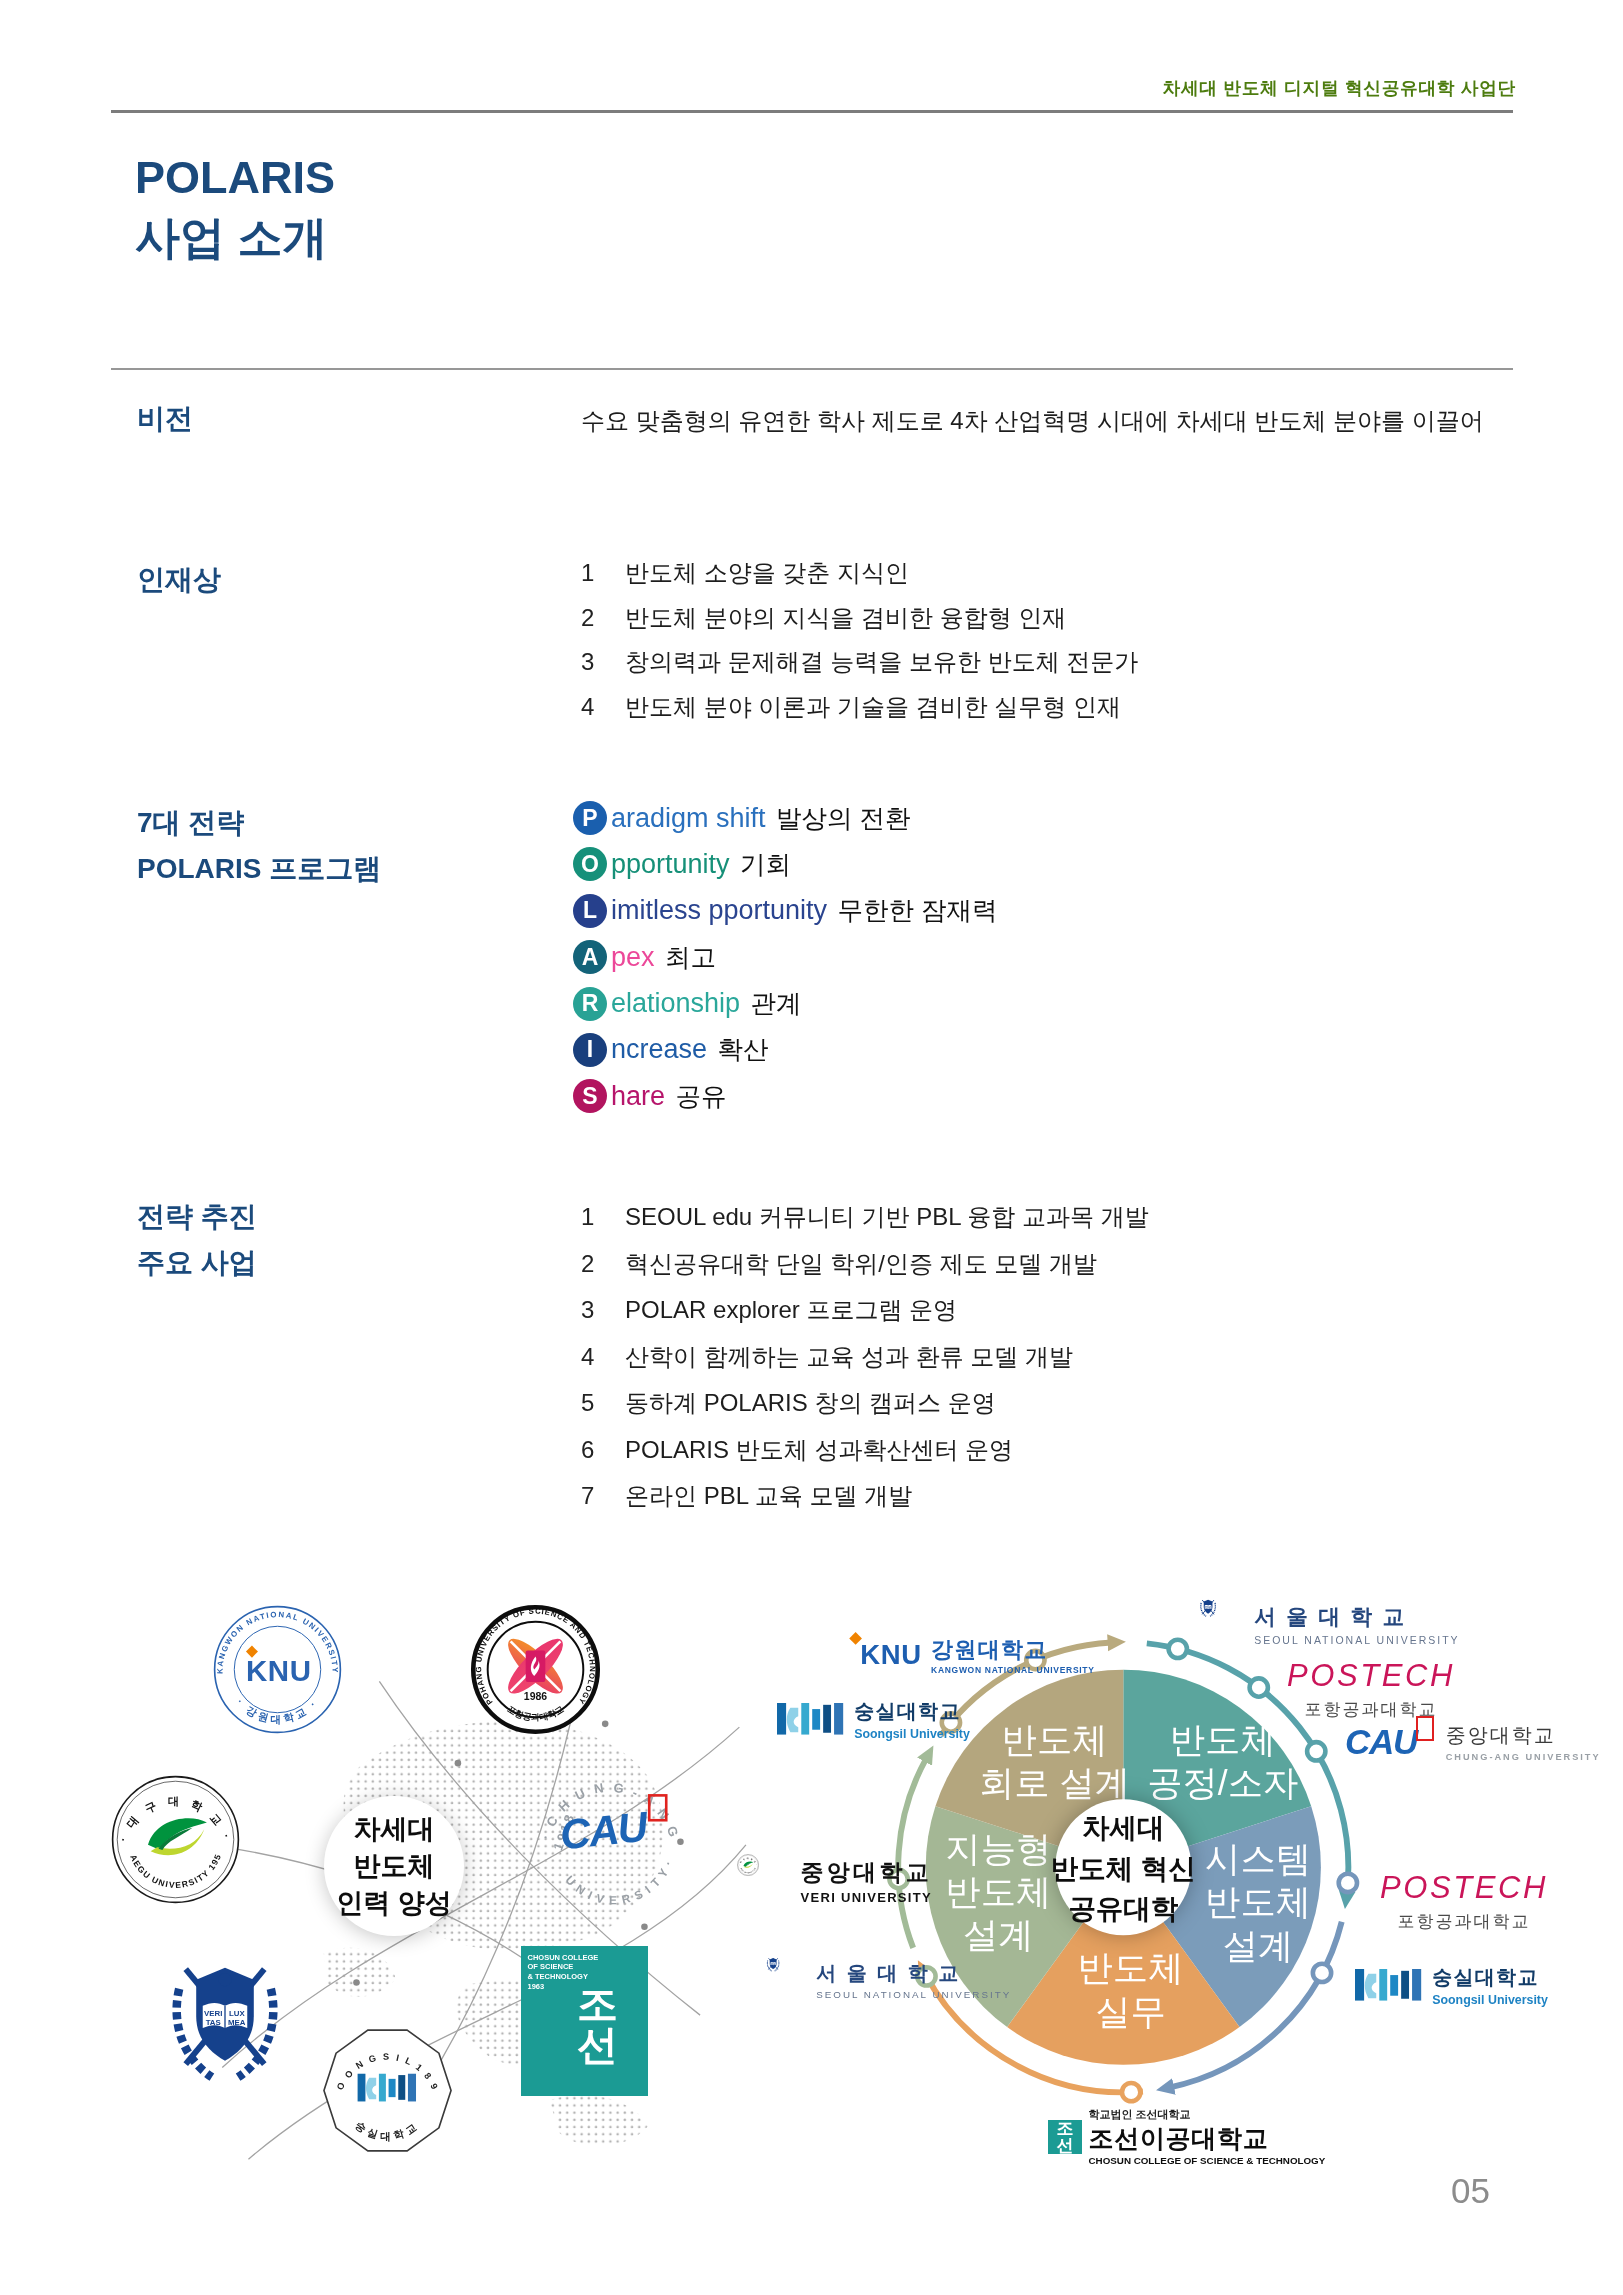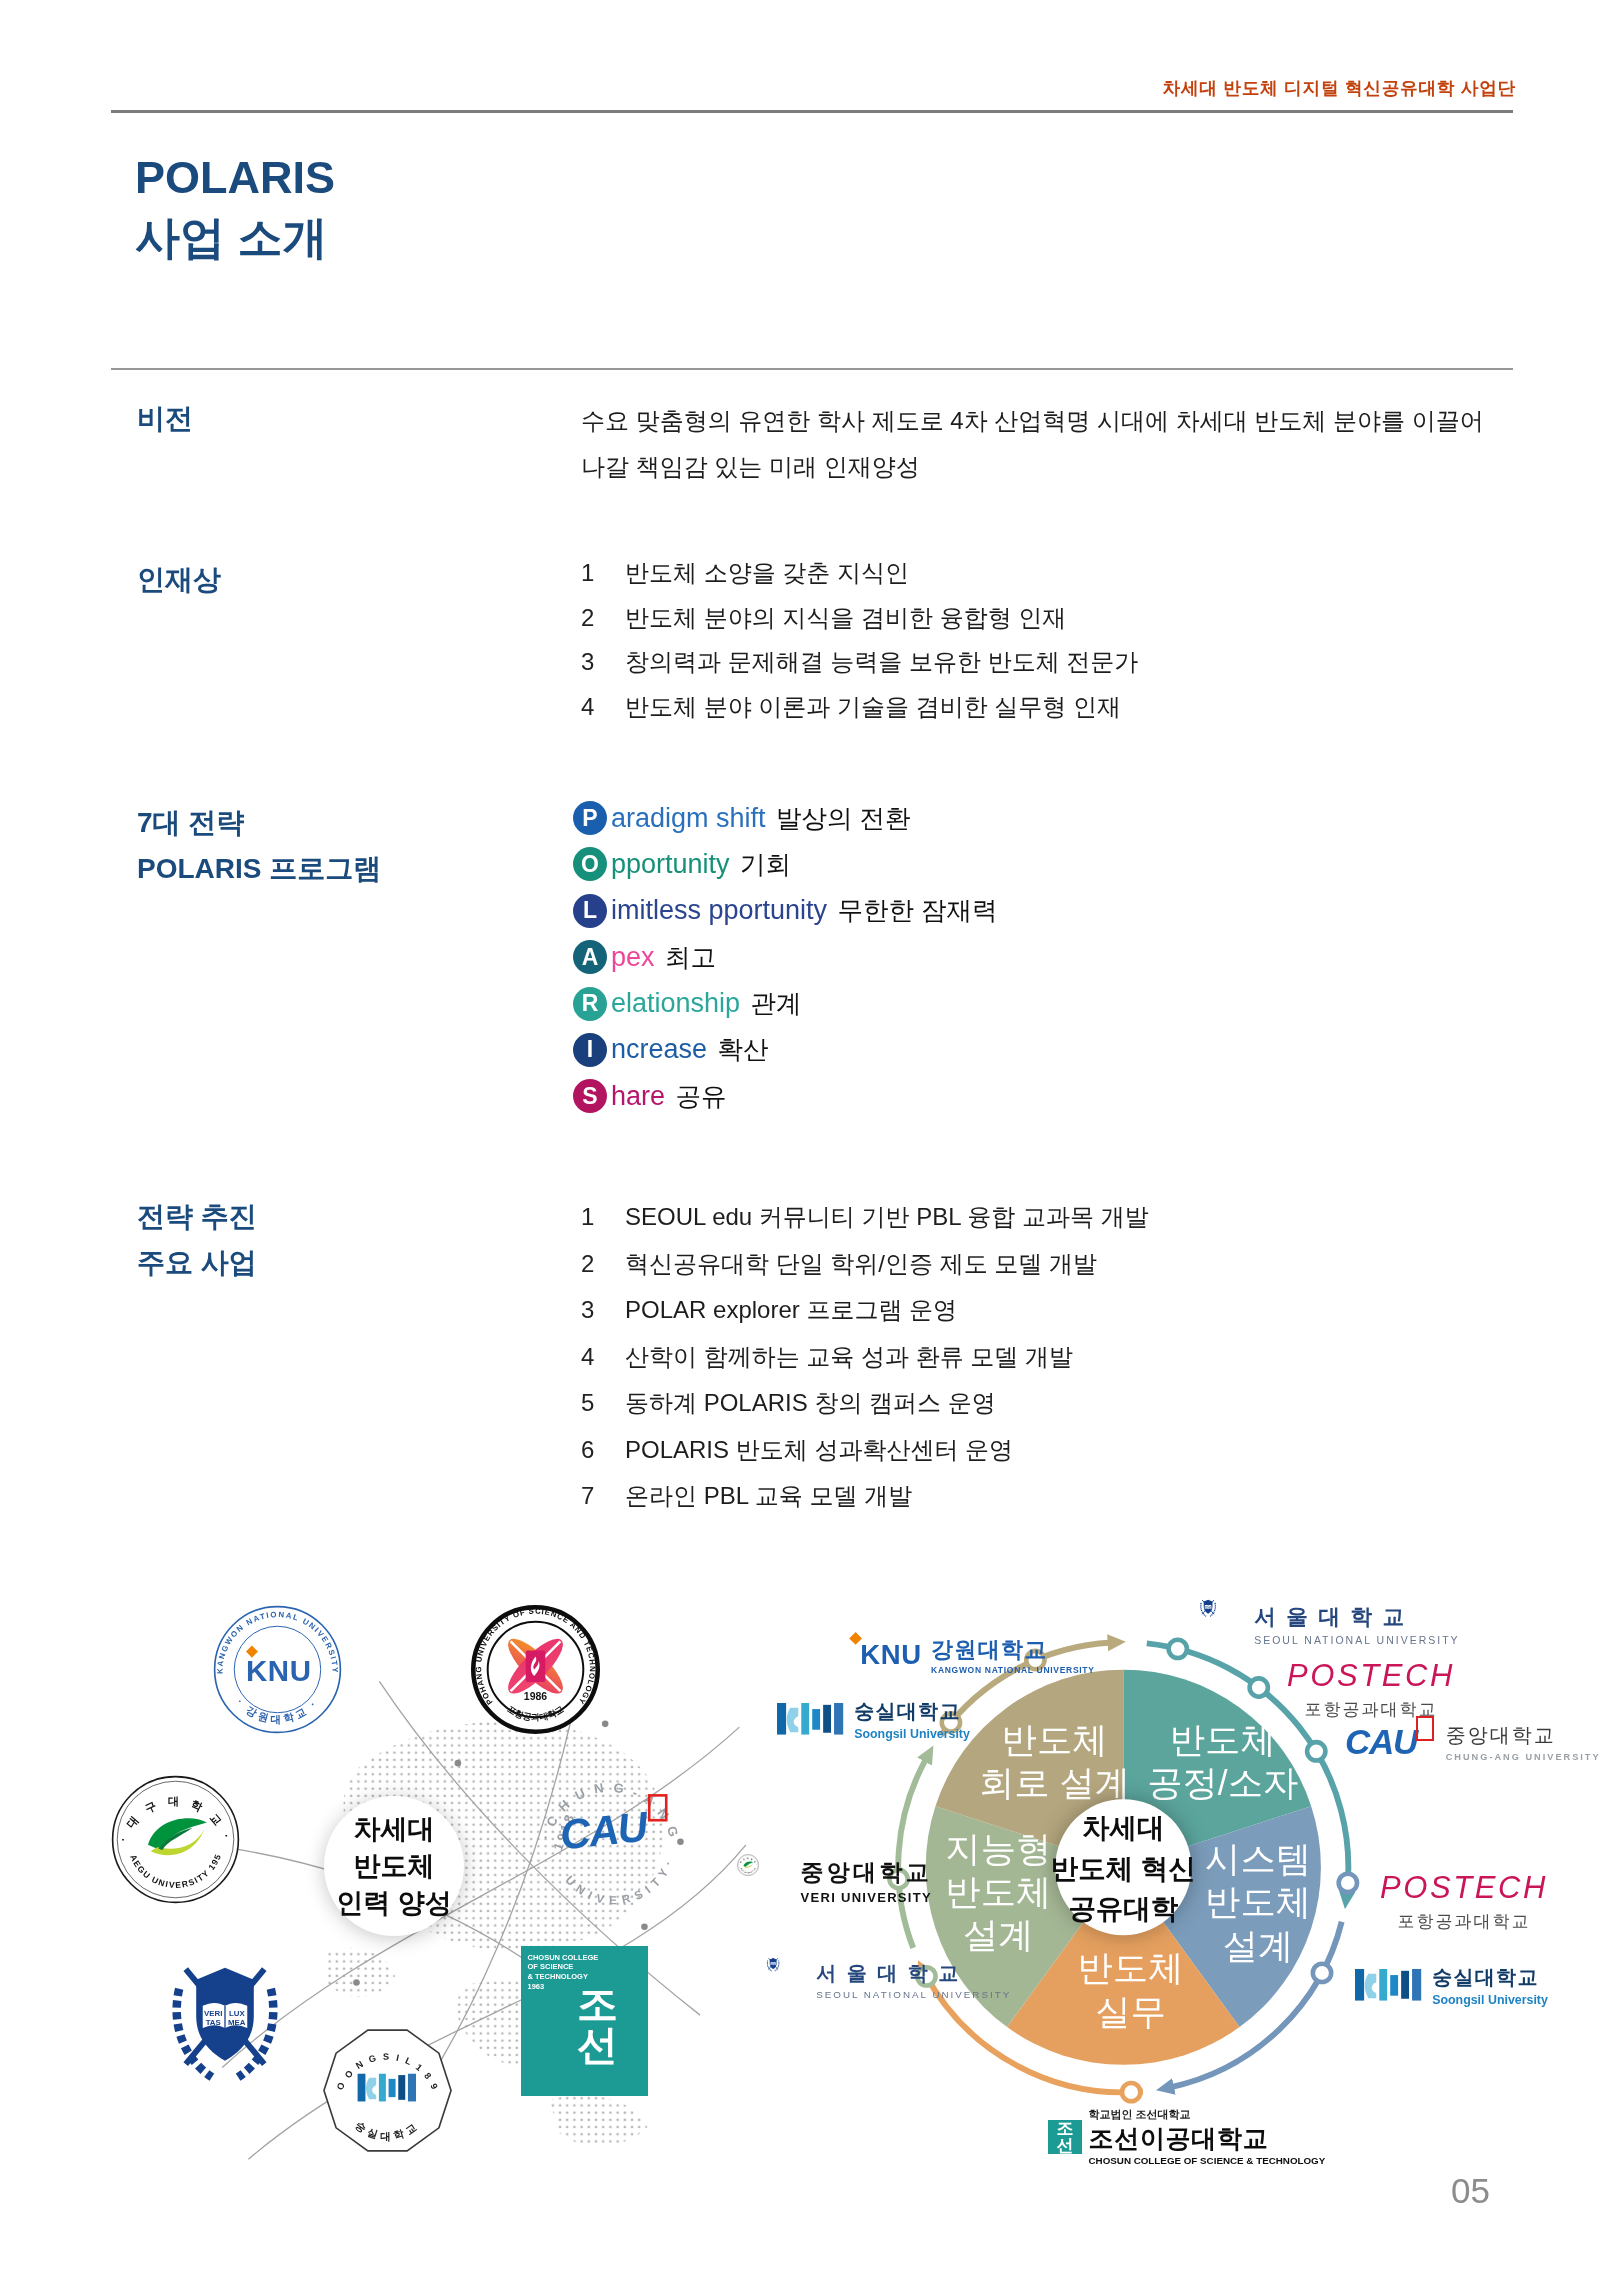--- a/index.html
+++ b/index.html
@@ -1,21 +1,21 @@
 <!DOCTYPE html>
 <html style="font-size:10.5px"><head>
 <meta charset="utf-8">
 <style>
   html,body{margin:0;padding:0;background:#fff;}
   body{width:1623px;height:2295px;position:relative;overflow:hidden;
        font-family:"Liberation Sans",sans-serif;color:#1d1d1d;}
   .abs{position:absolute;}
 
   
-  .hdr-text{right:107px;top:76px;font-size:17.7px;font-weight:600;color:#c2410c;letter-spacing:0.7px;}
+  .hdr-text{right:107px;top:76px;font-size:17.7px;font-weight:600;color:#4d7c0f;letter-spacing:0.7px;}
   .rule1{left:111px;top:110px;width:1402px;height:3.3px;background:#7c7c7c;}
   .rule2{left:111px;top:368px;width:1402px;height:2px;background:#979797;}
 
   
   .title{left:135px;top:148px;font-size:45px;font-weight:800;color:#1b4a7c;line-height:60px;}
 
   
   .sec-label{left:137px;font-size:28px;font-weight:800;color:#1b4a7c;line-height:46px;}
   .body-txt{font-size:24px;color:#1d1d1d;}
   .vision-body{left:581px;top:398px;line-height:46px;width:955px;}
@@ -135,21 +135,20 @@
 
 <div class="abs title">
   <div>POLARIS</div>
   <div>사업 소개</div>
 </div>
 <div class="abs rule2"></div>
 
 <div class="abs sec-label" style="top:396px">비전</div>
 <div class="abs body-txt vision-body">
   <div>수요 맞춤형의 유연한 학사 제도로 4차 산업혁명 시대에 차세대 반도체 분야를 이끌어</div>
-  <div>나갈 책임감 있는 미래 인재양성</div>
 </div>
 
 <div class="abs sec-label" style="top:557px">인재상</div>
 <ul class="abs plain num-list talent-list body-txt">
   <li><span class="num">1</span><span>반도체 소양을 갖춘 지식인</span></li>
   <li><span class="num">2</span><span>반도체 분야의 지식을 겸비한 융합형 인재</span></li>
   <li><span class="num">3</span><span>창의력과 문제해결 능력을 보유한 반도체 전문가</span></li>
   <li><span class="num">4</span><span>반도체 분야 이론과 기술을 겸비한 실무형 인재</span></li>
 </ul>
 

